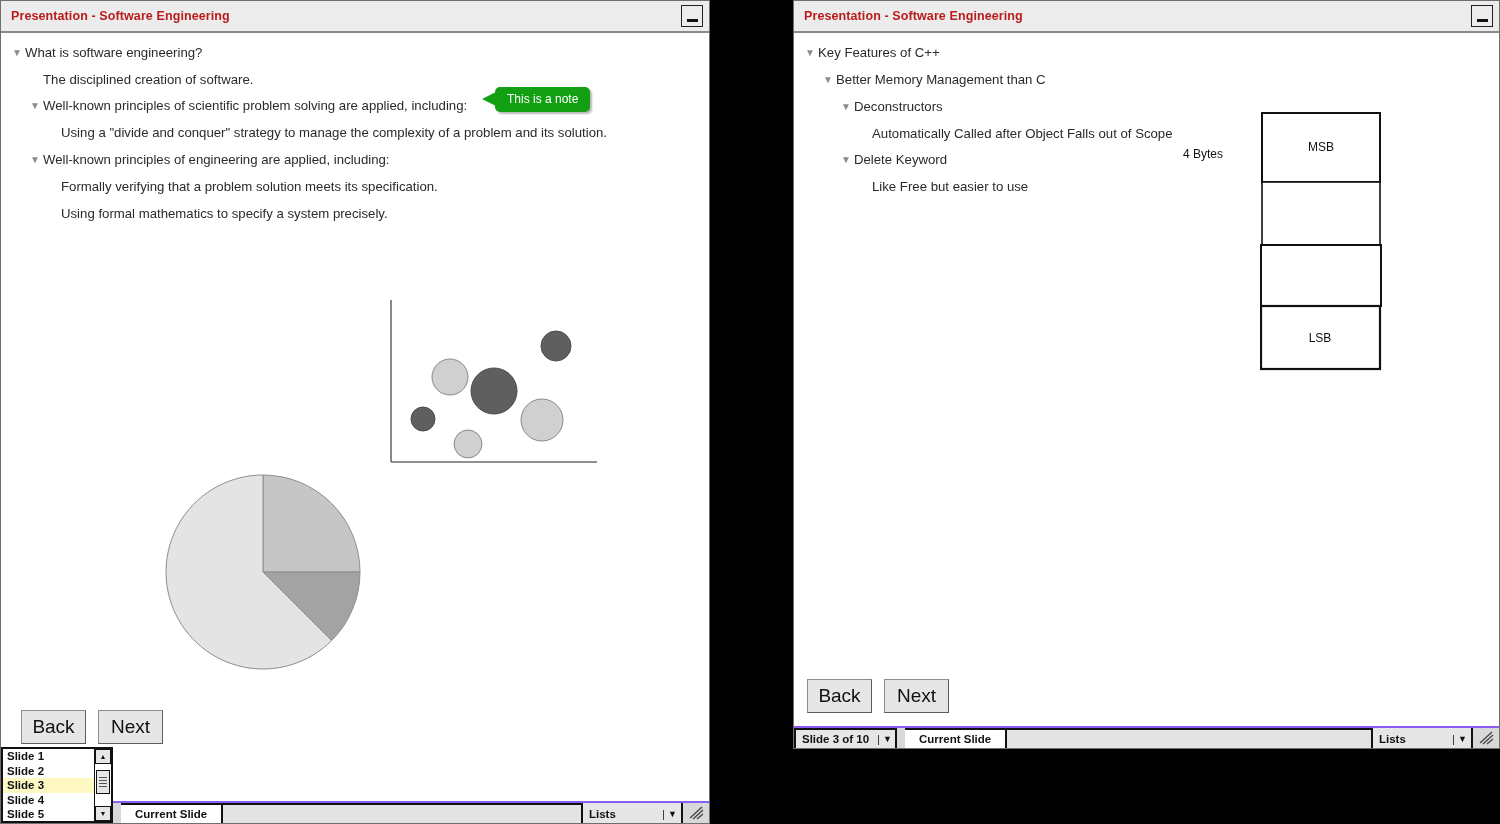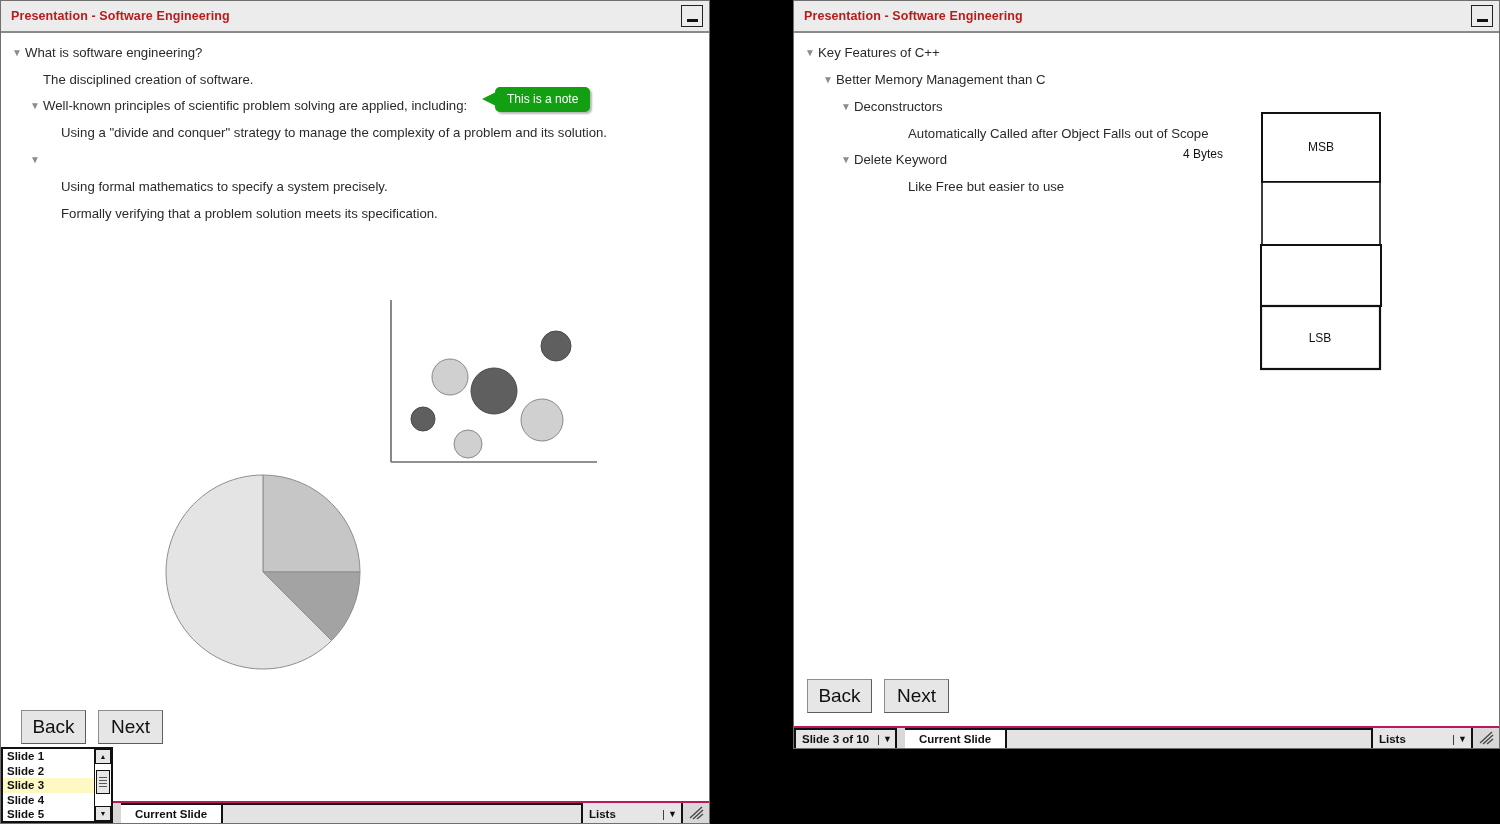--- a/index.html
+++ b/index.html
@@ -83,21 +83,21 @@
     text-align: center;
     color: #8c8c8c;
     font-size: 10px;
     line-height: 18px;
   }
   .ol-row .tri.empty { color: transparent; }
   .ol-row .txt { display: inline-block; }
   .lvl0 { padding-left: 8px; }
   .lvl1 { padding-left: 26px; }
   .lvl2 { padding-left: 44px; }
-  .lvl3 { padding-left: 62px; margin-left: 36px; }
+  .lvl3 { padding-left: 62px; }
 
   
   .note {
     position: absolute;
     background: #12A012;
     color: #ffffff;
     font-size: 12px;
     font-weight: normal;
     border-radius: 5px;
     padding: 5px 12px 6px 12px;
@@ -139,21 +139,21 @@
     width: 65px;
     text-align: center;
     cursor: pointer;
     font-family: "Liberation Sans", sans-serif;
   }
 
   
   .statusbar {
     height: 22px; min-height: 22px;
     background: #d8d8d8;
-    border-top: 2px solid #be185d;
+    border-top: 2px solid #8b5cf6;
     display: flex;
     align-items: stretch;
     padding: 0;
   }
   .sb-combo {
     background: #e6e6e6;
     border: 2px solid #111;
     display: flex;
     align-items: center;
     font-size: 11.5px;
@@ -286,28 +286,29 @@
         <div class="ol-row lvl1">
           <span class="tri">▼</span>
           <span class="txt">Well-known principles of scientific problem solving are applied, including:</span>
         </div>
         <div class="ol-row lvl2">
           <span class="tri empty"></span>
           <span class="txt">Using a "divide and conquer" strategy to manage the complexity of a problem and its solution.</span>
         </div>
         <div class="ol-row lvl1">
           <span class="tri">▼</span>
+          <span class="txt">Well-known principles of engineering are applied, including:</span>
         </div>
         <div class="ol-row lvl2">
           <span class="tri empty"></span>
+          <span class="txt">Formally verifying that a problem solution meets its specification.</span>
+        </div>
+        <div class="ol-row lvl2">
+          <span class="tri empty"></span>
           <span class="txt">Using formal mathematics to specify a system precisely.</span>
-        </div>
-        <div class="ol-row lvl2">
-          <span class="tri empty"></span>
-          <span class="txt">Formally verifying that a problem solution meets its specification.</span>
         </div>
       </div>
 
       <div class="note" style="left:494px; top:54px;">
         <span>This is a note</span>
       </div>
 
       <svg class="bubble-chart" style="left:388px; top:267px;" width="210" height="167" viewBox="0 0 210 167">
         <line x1="2" y1="0" x2="2" y2="162" stroke="#6b6b6b" stroke-width="1.6"></line>
         <line x1="2" y1="162" x2="208" y2="162" stroke="#6b6b6b" stroke-width="1.6"></line>

